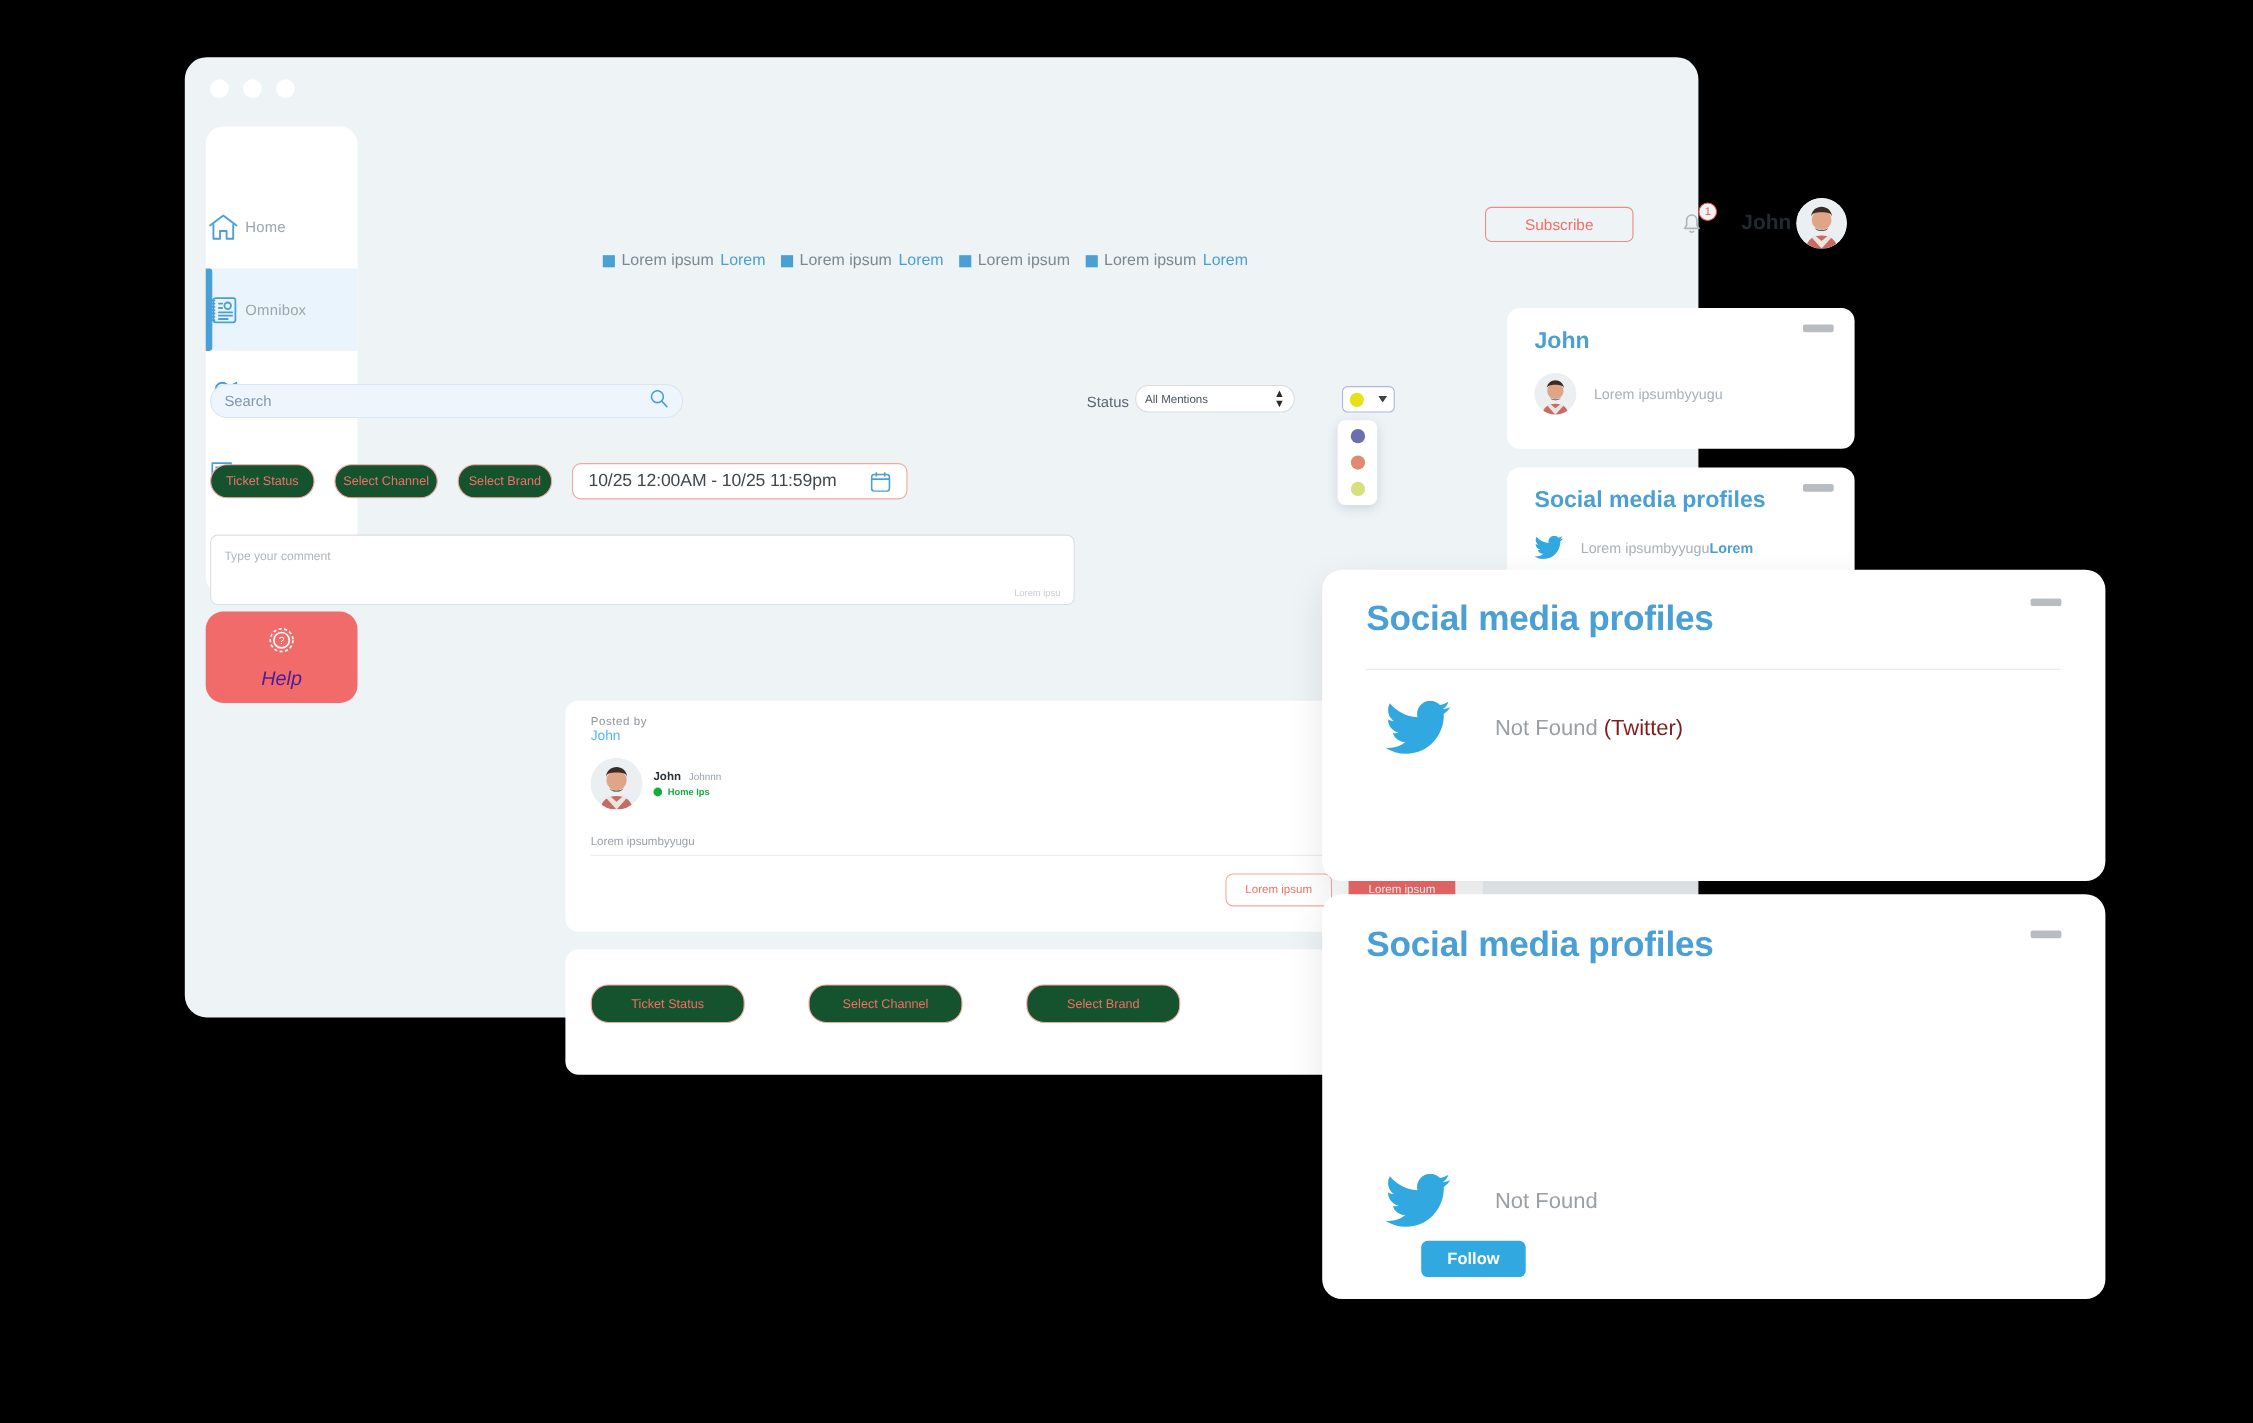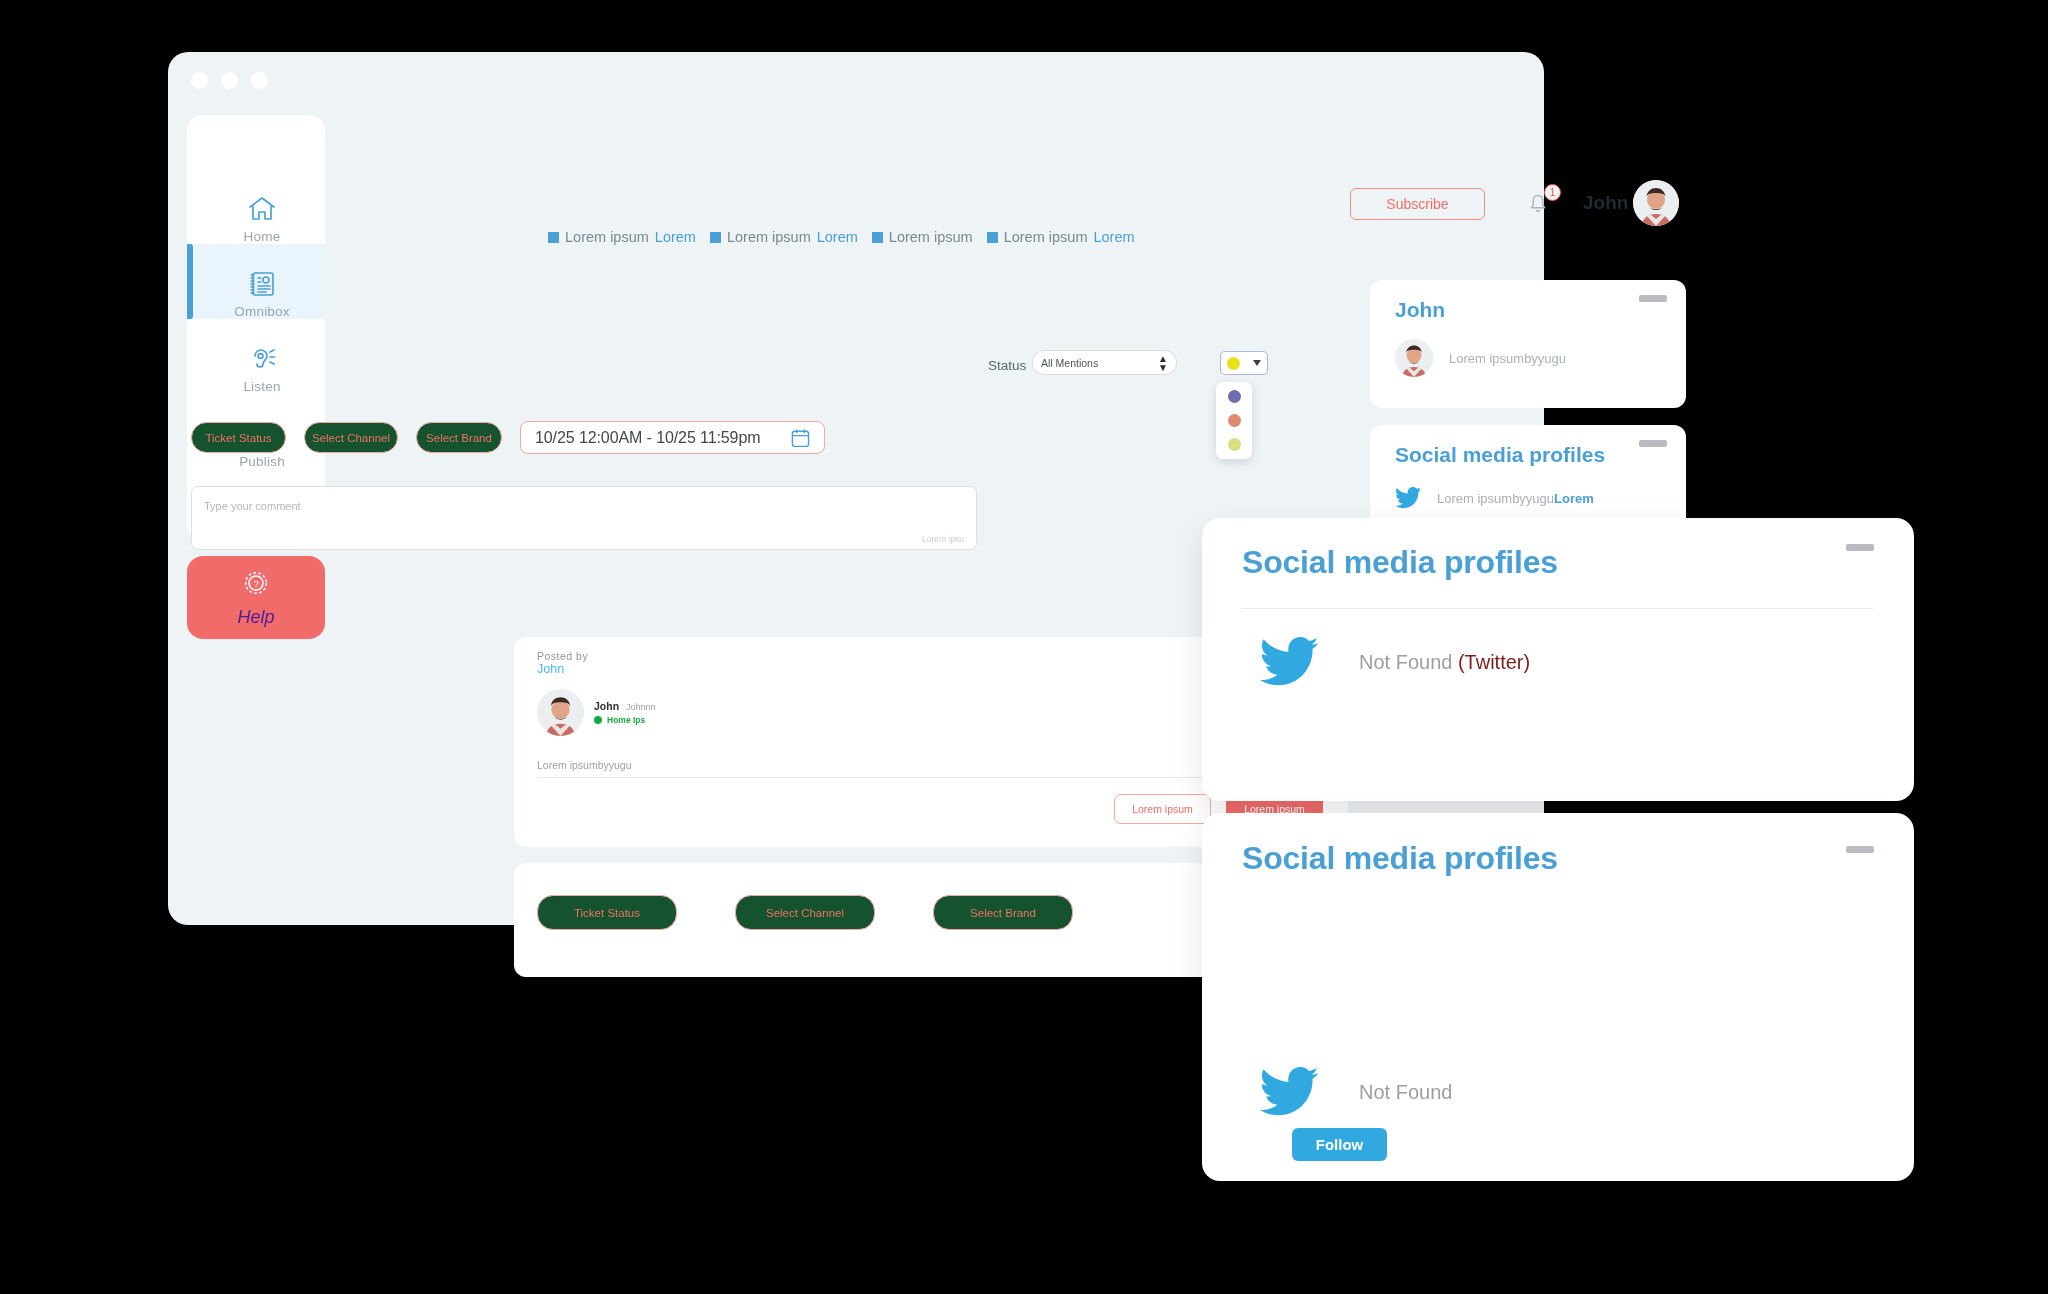--- a/index.html
+++ b/index.html
@@ -25,23 +25,23 @@
   .sidebar {
     position: absolute; left: 19px; top: 63px;
     width: 138px; height: 425px;
     background: #ffffff;
     border-radius: 16px;
     padding-top: 54px;
   }
   .nav-item {
     position: relative;
     height: 75px;
-    display: flex; flex-direction: column;
-    align-items: center; justify-content: flex-end;
-    gap: 4px; cursor: pointer; padding-left: 12px;
+    display: flex; flex-direction: row;
+    align-items: center; justify-content: flex-start;
+    gap: 4px; cursor: pointer;
   }
   .nav-item.active { background: #eaf4fc; }
   .nav-item.active::before {
     content: ""; position: absolute; left: 0; top: 0; bottom: 0;
     width: 6px; background: #4a9fd5; border-radius: 0 3px 3px 0;
   }
   .nav-item .ico { width: 32px; height: 32px; display: block; }
   .nav-item .lbl {
     font-size: 13.5px; color: #9aa5ad; letter-spacing: .2px;
   }
@@ -383,20 +383,29 @@
         <circle cx="23" cy="23" r="23" fill="#eceff1"></circle>
         <path d="M9 46c0-8 6.5-12 14-12s14 4 14 12z" fill="#c96a63"></path>
         <path d="M17 34l6 5 6-5 3 2-9 10-9-10z" fill="#e9e6e2"></path>
         <circle cx="23" cy="20" r="9" fill="#e0a487"></circle>
         <path d="M13.5 18c0-7 5-10 9.5-10s9.5 3 9.5 10c0-4-4-5-9.5-5s-9.5 1-9.5 5z" fill="#3a2b25"></path>
         <path d="M17 27c1.5 3 10.5 3 12 0c-1 4-11 4-12 0z" fill="#2e231e"></path>
       </svg>
     </span>
 
 
+    <div class="search-box">
+      <input type="text" placeholder="Search" style="">
+      <span>
+        <svg width="18" height="18" viewBox="0 0 20 20" fill="none" stroke="#4a9fd5" stroke-width="1.6" stroke-linecap="round">
+          <circle cx="8.5" cy="8.5" r="6"></circle>
+            <path d="M13 13l5 5.5"></path>
+        </svg>
+      </span>
+    </div>
 
     <span class="status-label">Status</span>
     <div class="status-select">
       <span>All Mentions</span>
       <span class="updown">▲<br>▼</span>
     </div>
 
     <div class="color-select">
       <i class="dot" style="background:#e8e119"></i>
       <i class="caret"></i>

